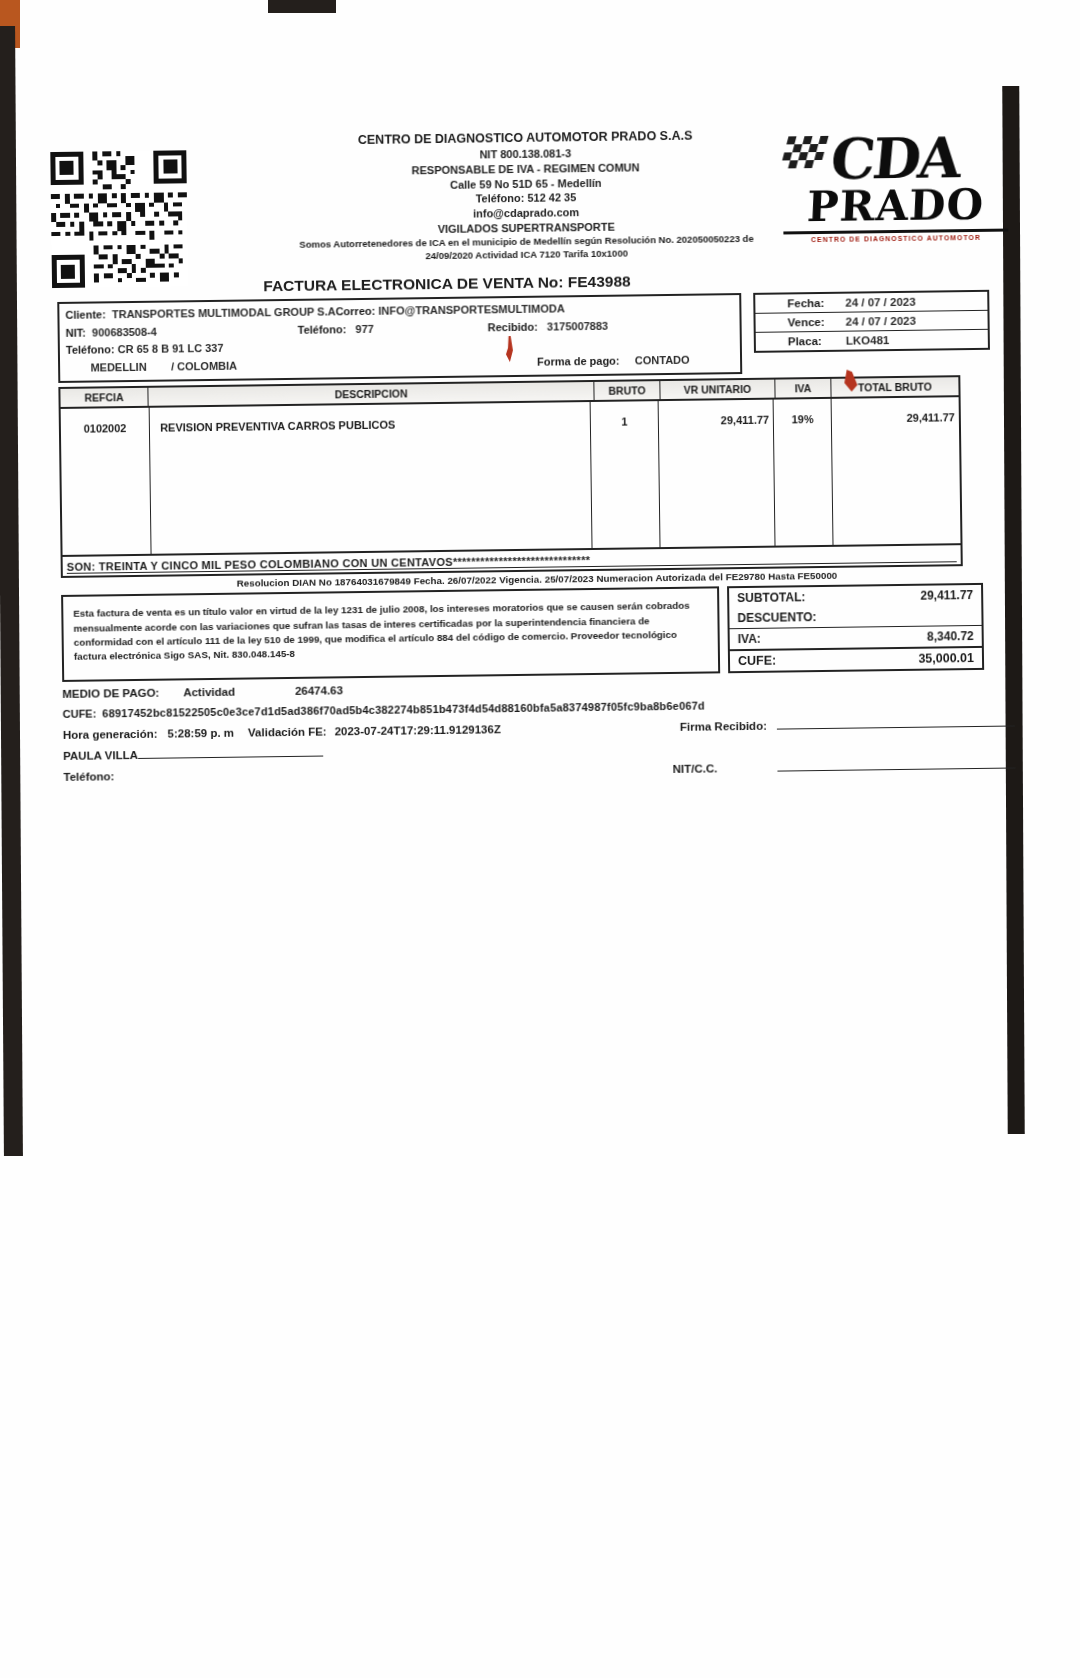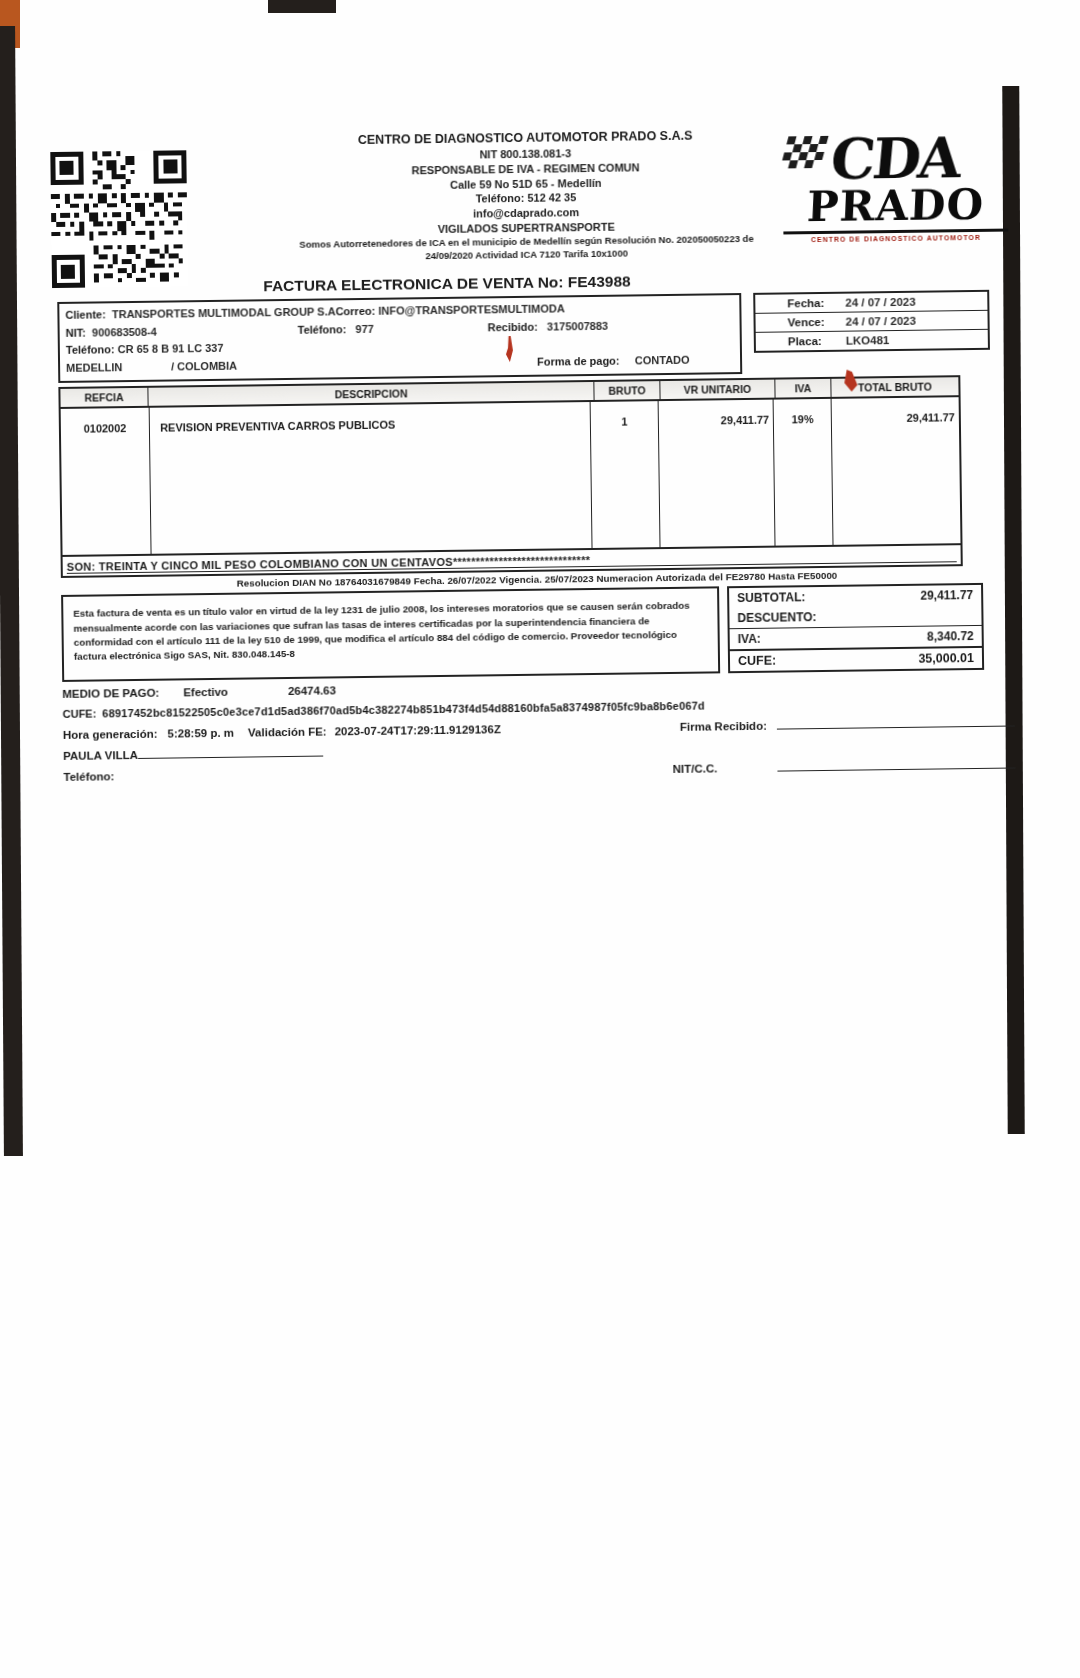--- a/index.html
+++ b/index.html
@@ -274,21 +274,21 @@
           <span style="width:190px;"><span class="lbl">Teléfono:</span>&nbsp;&nbsp;
           <span class="val">977</span></span>
           <span><span class="lbl">Recibido:</span>&nbsp;&nbsp;
           <span class="val">3175007883</span></span>
         </div>
         <div class="crow">
           <span class="lbl">Teléfono:</span>&nbsp;
           <span class="val">CR 65 8 B 91 LC 337</span>
         </div>
         <div class="crow">
-          <span class="val" style="width:105px;">MEDELLIN</span>
+          <span class="val" style="width:105px;text-align:center;">MEDELLIN</span>
           <span class="val">/ COLOMBIA</span>
           <span style="margin-left:300px;">
             <span class="lbl">Forma de pago:</span>&nbsp;&nbsp;&nbsp;&nbsp;
             <span class="val">CONTADO</span>
           </span>
         </div>
       </div>
 
       <div class="metabox">
         <div class="mrow">
@@ -348,21 +348,21 @@
         <div class="trow2 neto">
           <span>CUFE:</span>
           <span>35,000.01</span>
         </div>
       </div>
     </div>
 
     <div class="fline">
       <span class="lbl">MEDIO DE PAGO:</span>
       <span class="gap"></span>
-      <span>Efectivo</span>
+      <span>Actividad</span>
       <span style="width:60px;"></span>
       <span>26474.63</span>
     </div>
 
     <div class="fline cufeline">
       <span class="lbl">CUFE:</span>
       <span style="width:6px;"></span>
       <span class="hash">68917452bc81522505c0e3ce7d1d5ad386f70ad5b4c382274b851b473f4d54d88160bfa5a8374987f05fc9ba8b6e067d</span>
     </div>
 

